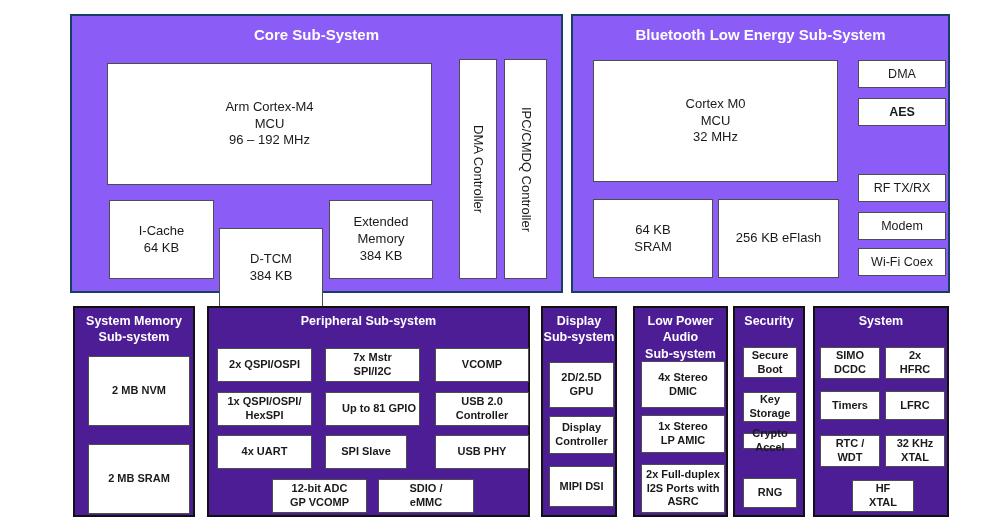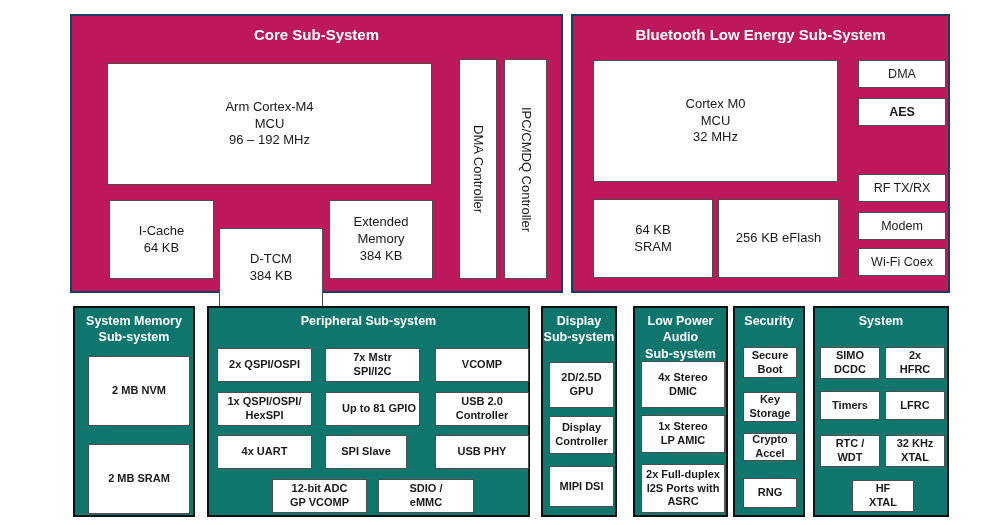--- a/index.html
+++ b/index.html
@@ -1,22 +1,22 @@
 <!DOCTYPE html>
 <html><head>
 <meta charset="utf-8">
 <style>
   html,body{margin:0;padding:0;background:#ffffff;}
   .canvas{
     position:relative;width:996px;height:525px;background:#ffffff;
     font-family:"Liberation Sans",sans-serif;color:#1a1a1a;overflow:hidden;
   }
   .panel{position:absolute;box-sizing:border-box;}
-  .panel-dark{background:#be185d;border:2px solid #173f63;padding-left:36px;}
-  .panel-light{background:#0f766e;border:2px solid #111111;}
+  .panel-dark{background:#8b5cf6;border:2px solid #173f63;padding-left:36px;}
+  .panel-light{background:#4c1d95;border:2px solid #111111;}
   .panel-title{
     position:absolute;left:0;right:0;text-align:center;color:#ffffff;
     font-weight:bold;white-space:pre-line;line-height:1.3;
   }
   .title-dark{top:9px;font-size:15px;}
   .title-light{top:5px;font-size:12.5px;}
   .wbox{
     position:absolute;box-sizing:border-box;background:#ffffff;
     border:1px solid #4d4d4d;display:flex;align-items:center;justify-content:center;
     text-align:center;white-space:pre-line;line-height:1.3;font-size:13px;
@@ -111,21 +111,21 @@
 I2S Ports with
 ASRC</div>
   </div>
 
   <div class="panel panel-light" style="left:733px;top:306px;width:72px;height:211px;">
     <div class="panel-title title-light">Security</div>
     <div class="wbox small" style="left:8px;top:39px;width:54px;height:31px;">Secure
 Boot</div>
     <div class="wbox small" style="left:8px;top:84px;width:54px;height:30px;">Key
 Storage</div>
-    <div class="wbox small" style="left:8px;top:125px;width:54px;height:28px;">Crypto
+    <div class="wbox small" style="left:8px;top:125px;width:54px;height:16px;">Crypto
 Accel</div>
     <div class="wbox small" style="left:8px;top:170px;width:54px;height:30px;">RNG</div>
   </div>
 
   <div class="panel panel-light" style="left:813px;top:306px;width:136px;height:211px;">
     <div class="panel-title title-light">System</div>
     <div class="wbox small" style="left:5px;top:39px;width:60px;height:32px;">SIMO
 DCDC</div>
     <div class="wbox small" style="left:70px;top:39px;width:60px;height:32px;">2x
 HFRC</div>

